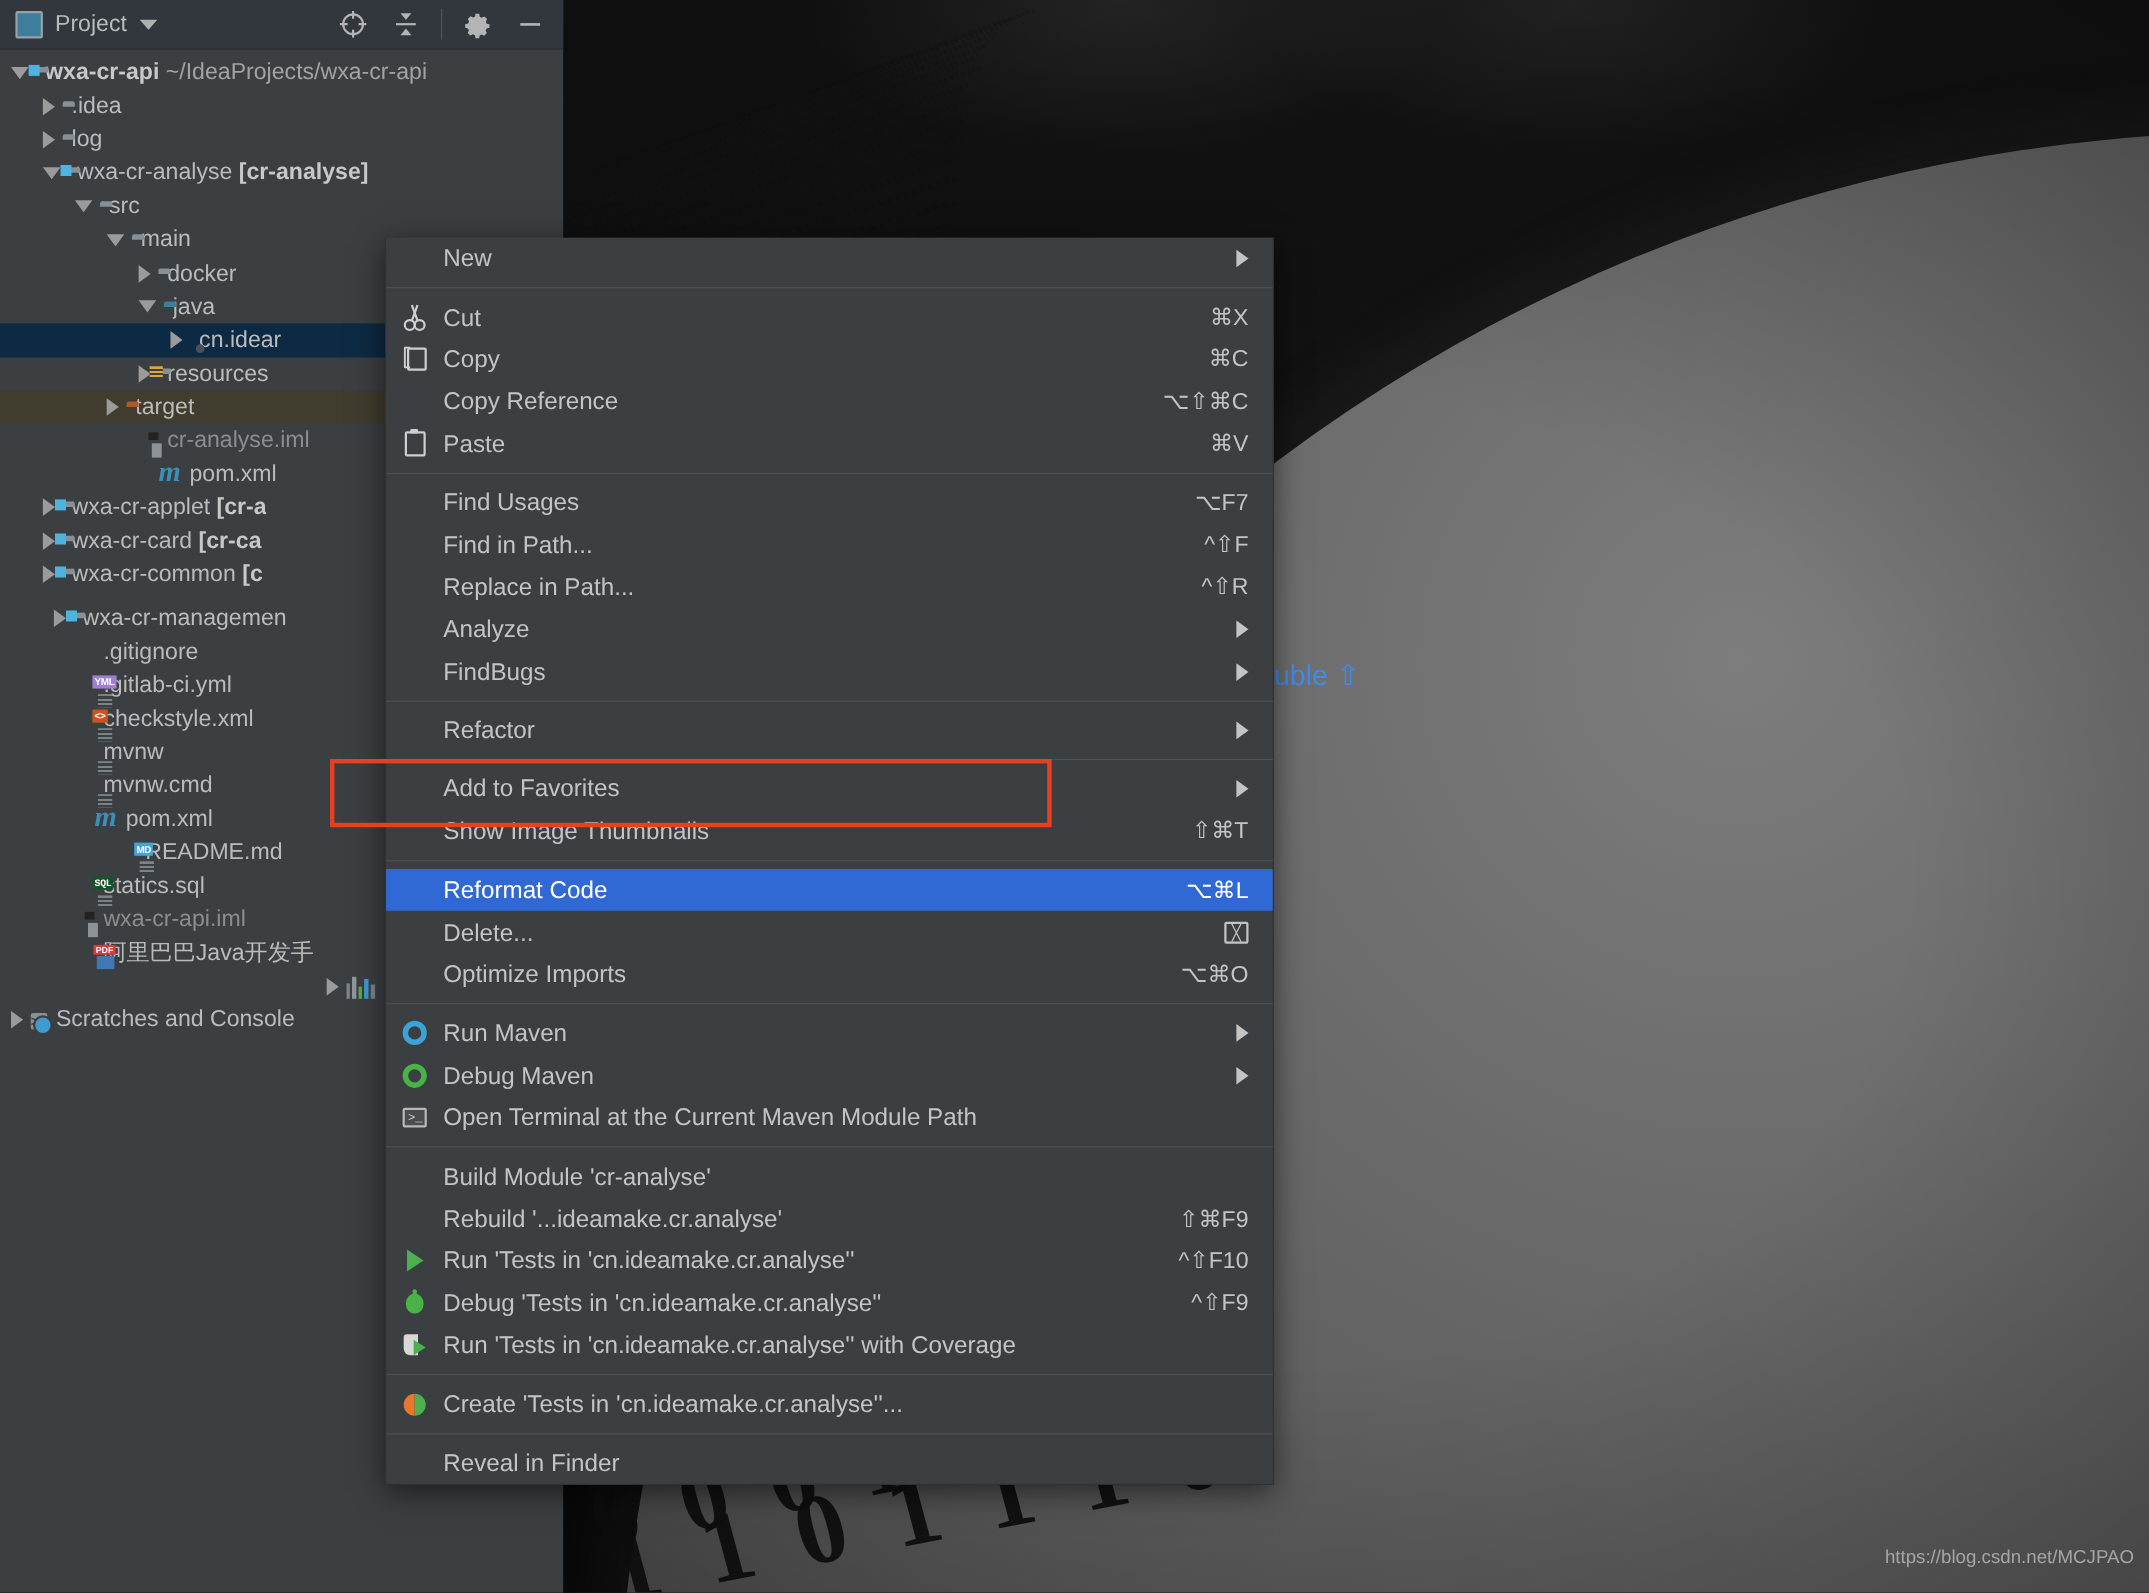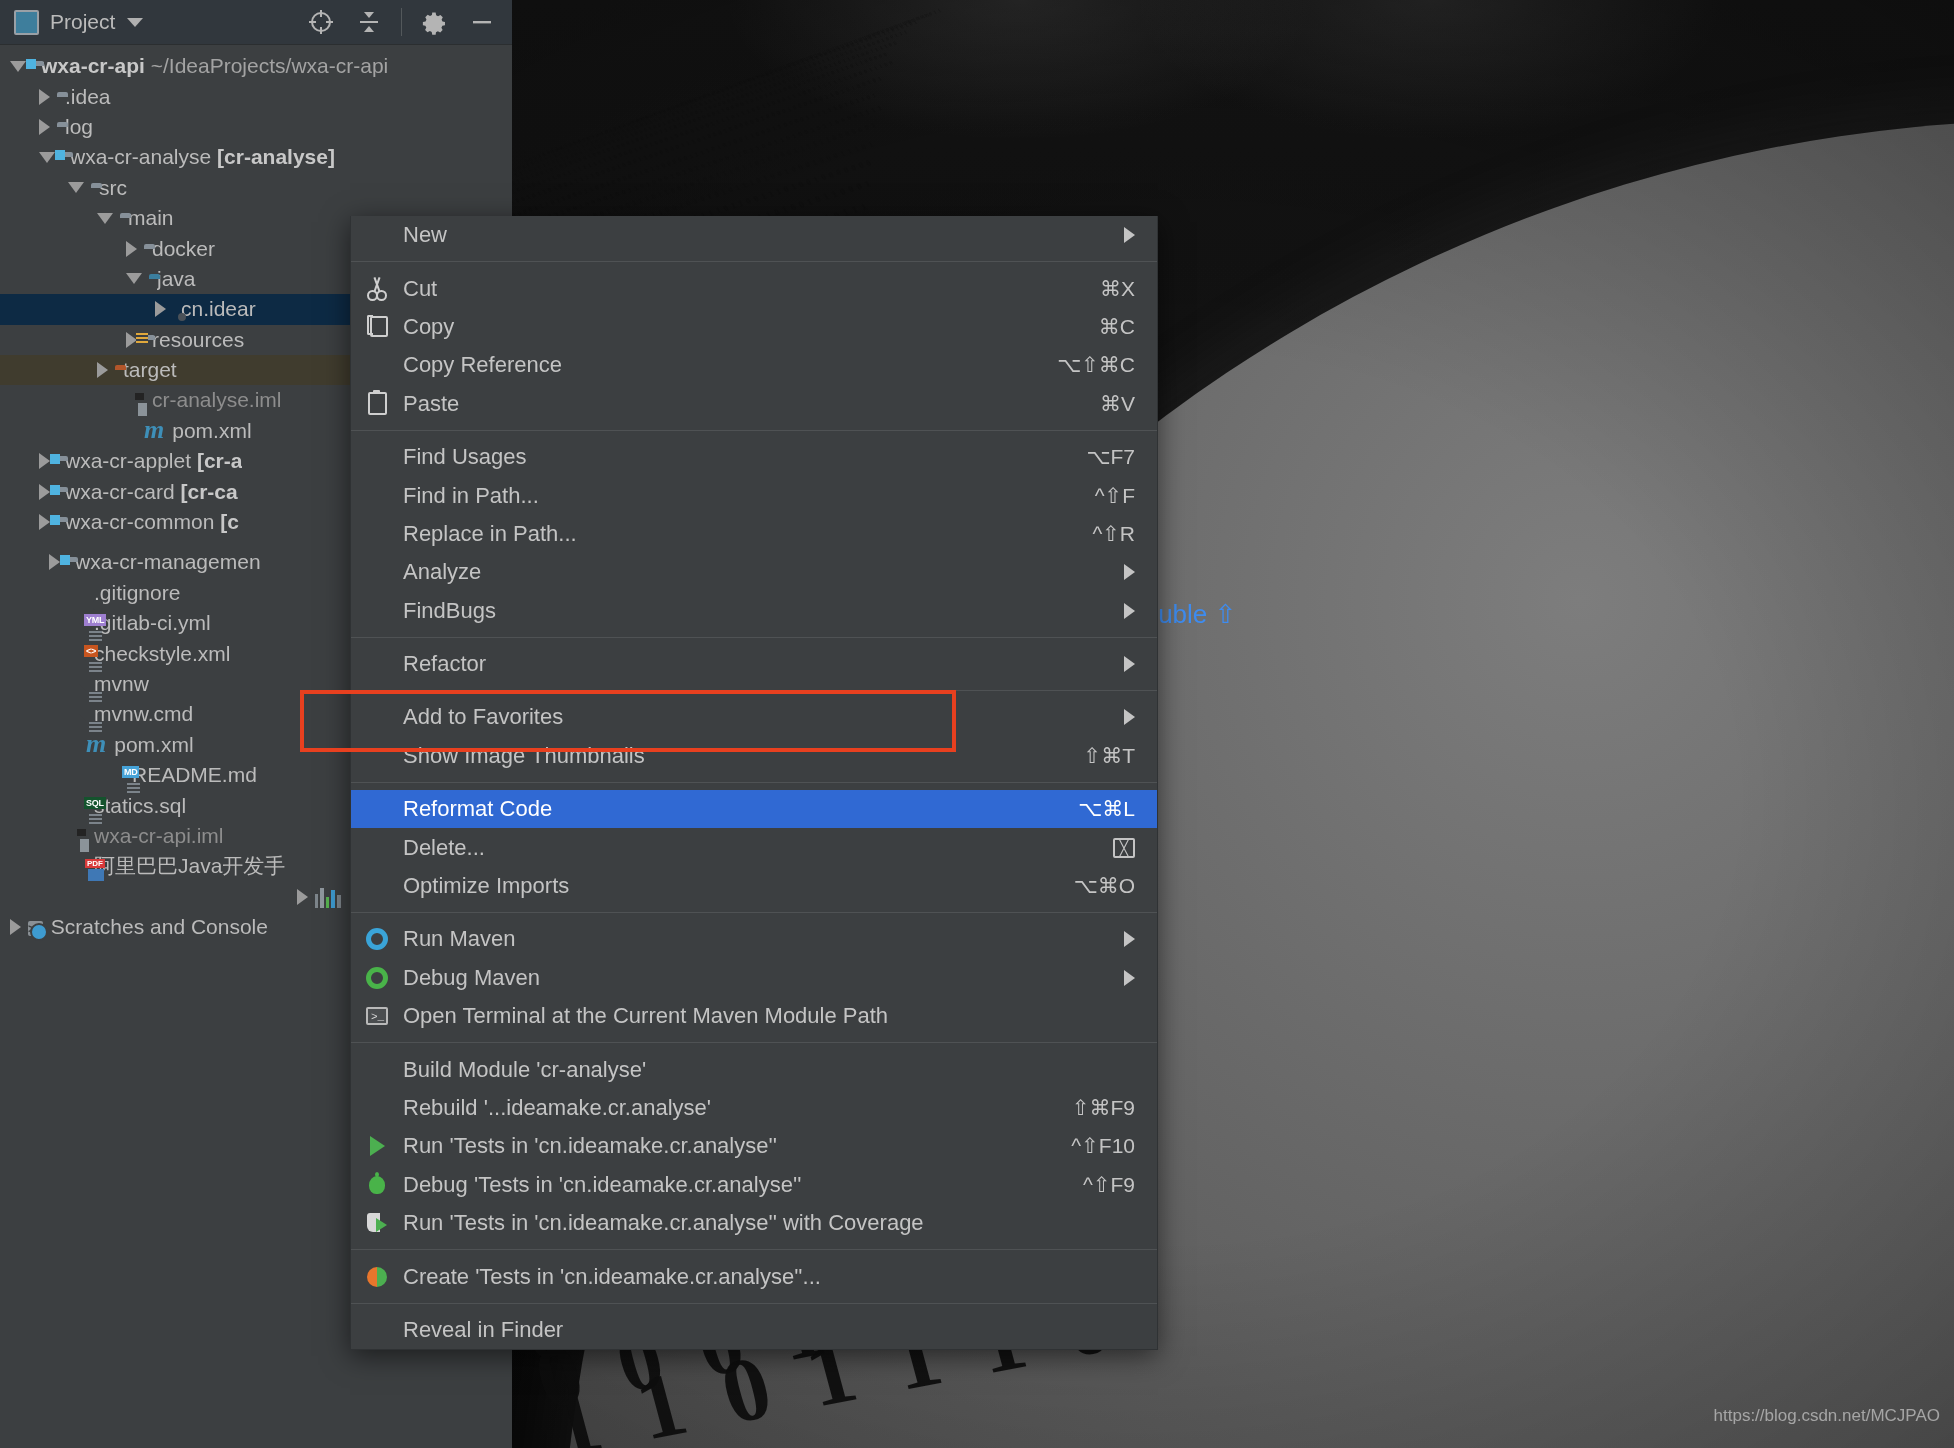--- a/index.html
+++ b/index.html
@@ -85,21 +85,21 @@
   
   .file{width:20px;height:25px;background:#c6cbcf;position:relative;border-radius:1px;}
   .file:before{content:"";position:absolute;right:0;top:0;border-top:7px solid #3c3f41;border-left:7px solid transparent;}
   .file .lines{position:absolute;left:3px;top:8px;width:13px;height:12px;
      background:repeating-linear-gradient(180deg,#7b838a 0 2px,transparent 2px 4px);}
   .tag{position:absolute;left:-2px;bottom:-3px;font-size:9px;line-height:10px;padding:1px 2px;
      color:#fff;font-family:"Liberation Sans",sans-serif;font-weight:bold;letter-spacing:-.3px;}
   .tag.yml{background:#9e7fd0;}
   .tag.xmlt{background:#c8551f;}
   .tag.md{background:#46a3d8;}
-  .tag.sql{background:#14532d;}
+  .tag.sql{background:#14532d;font-family:Liberation Mono, monospace;}
   .mico{font-family:"Liberation Serif",serif;font-style:italic;font-weight:bold;color:#3e8fb8;font-size:26px;line-height:22px;}
   .iml{width:20px;height:25px;background:#9aa2a8;position:relative;border-radius:1px;}
   .iml:before{content:"";position:absolute;left:-6px;top:3px;width:9px;height:13px;background:#8b9399;}
   .iml:after{content:"";position:absolute;right:0;bottom:0;width:9px;height:7px;background:#232323;}
   .gitico{width:24px;height:24px;background:#d6d6d6;transform:rotate(45deg);border-radius:3px;position:relative;}
   .gitico:after{content:"";position:absolute;left:7px;top:7px;width:10px;height:10px;background:#3c3f41;border-radius:2px;}
   .pdfico{width:20px;height:25px;background:#e8e8e8;position:relative;border-radius:1px;}
   .pdfico .pic{position:absolute;left:2px;top:3px;width:16px;height:12px;background:#3f78b5;}
   .pdfico .pdft{position:absolute;left:-1px;bottom:-2px;font-size:8px;background:#d93a3a;color:#fff;padding:0 2px;font-weight:bold;}
   .libico{width:26px;height:22px;display:flex;align-items:flex-end;gap:2px;}

